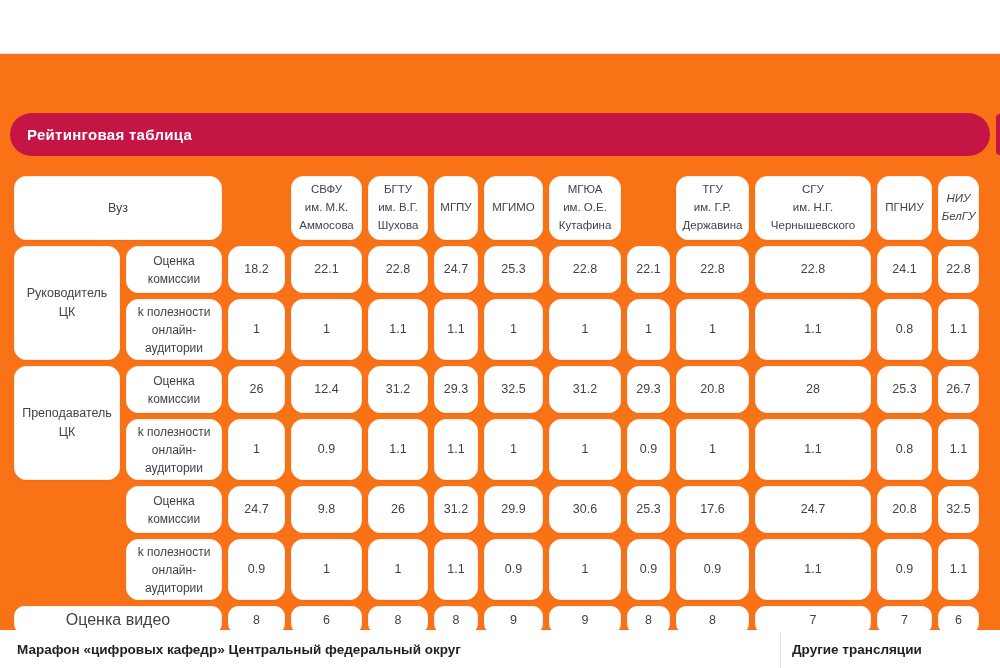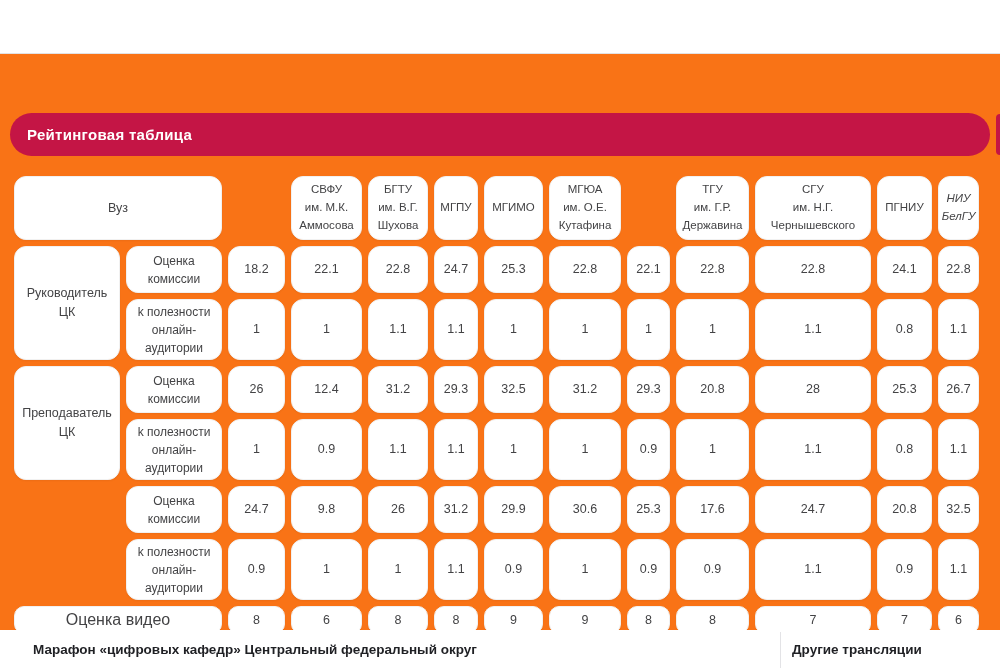--- a/index.html
+++ b/index.html
@@ -51,21 +51,21 @@
   }
   .totalval{
     border:3px solid var(--accent);border-radius:11px;
     font-size:12.5px;font-weight:500;box-shadow:none;
   }
   .footer{
     position:absolute;left:0;top:630px;width:1000px;height:38px;background:#ffffff;
     display:flex;align-items:center;
   }
   .footer .left-link{
-    margin-left:33px;font-size:13.5px;font-weight:600;color:#1f2024;cursor:pointer;
+    margin-left:17px;font-size:13.5px;font-weight:600;color:#1f2024;cursor:pointer;
   }
   .footer .v-divider{
     position:absolute;left:780px;top:2px;height:36px;width:1px;background:#e3e3e6;
   }
   .footer .right-link{
     position:absolute;left:792px;font-size:13.5px;font-weight:600;color:#1f2024;cursor:pointer;
   }
 </style>
 </head>
 <body>

